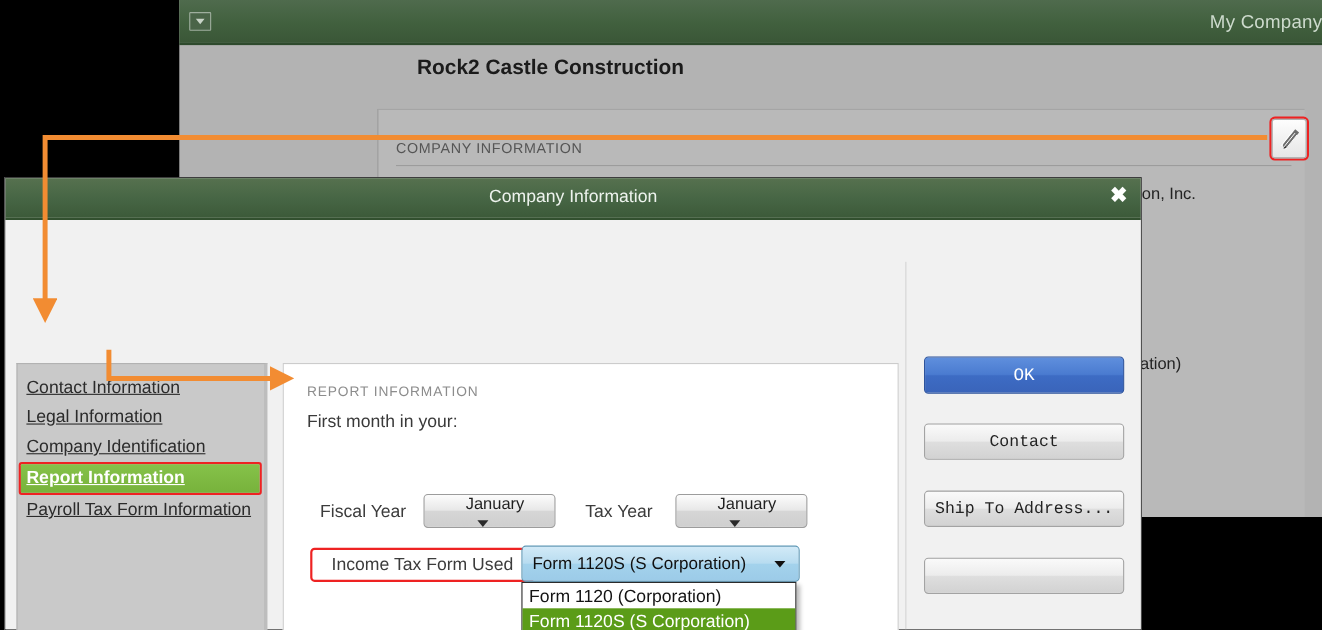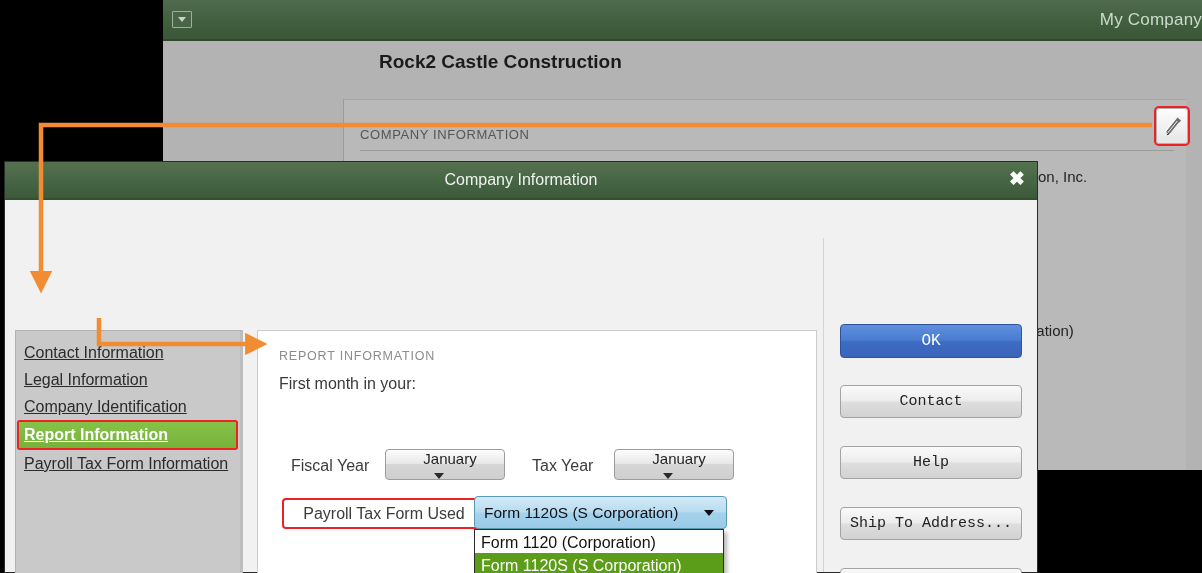--- a/index.html
+++ b/index.html
@@ -412,38 +412,37 @@
       <span class="combo-arrow"></span>
     </div>
 
     <div class="field-label" id="tax-label">Tax Year</div>
 
     <div class="combo" id="tax-combo">
       <span class="combo-text">January</span>
       <span class="combo-arrow"></span>
     </div>
 
-    <div id="income-label-box">Payroll Tax Form Used</div>
+    <div id="income-label-box">Income Tax Form Used</div>
 
     <div id="tax-form-combo">
       <span class="combo-text">Form 1120S (S Corporation)</span>
       <span class="combo-arrow"></span>
     </div>
 
     <div id="dropdown-list">
       <div class="dd-item">Form 1120 (Corporation)</div>
       <div class="dd-item highlighted">Form 1120S (S Corporation)</div>
 
     </div>
   </div>
 
   <div id="dlg-buttons">
     <div class="dlg-btn primary">OK</div>
     <div class="dlg-btn">Contact</div>
-    <div class="dlg-btn">Help</div>
     <div class="dlg-btn">Ship To Address...</div>
     <div class="dlg-btn with-icon">
       
       
     </div>
   </div>
 </div>
 
 <svg id="annot-layer">
   <defs>

